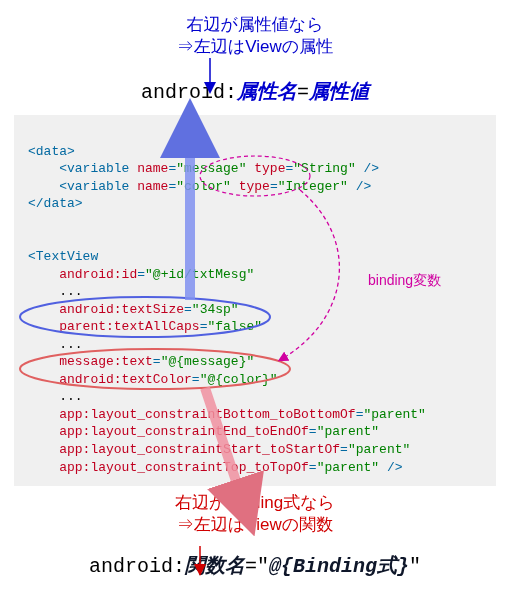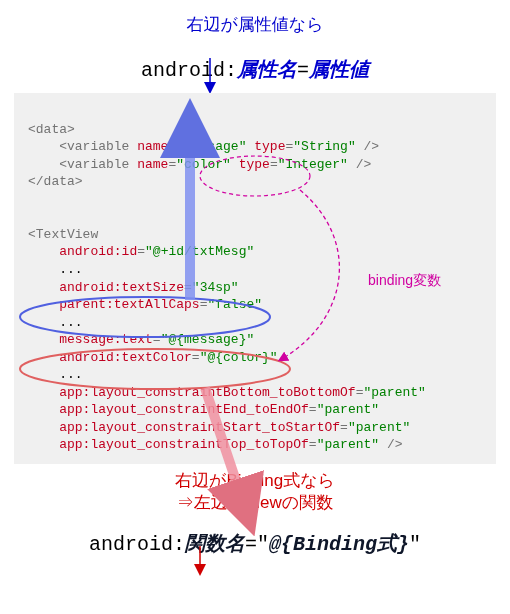--- a/index.html
+++ b/index.html
@@ -34,38 +34,39 @@
   .syntax-line .red   { color: #0f172a; font-weight:bold; }
   .codeblock {
     background: #f0f0f0;
     margin: 6px 14px 6px 14px;
     padding: 10px 14px 10px 14px;
     font-size: 13px;
     line-height: 1.35;
     position: relative;
     white-space: pre;
   }
-  .t-blue   { color: #737373; }
+  .t-blue   { color: #0369a1; }
   .t-red    { color: #c00020; }
   .t-green  { color: #008000; }
   .t-black  { color: #000; }
   .abs { position:absolute; pointer-events:none; }
   svg { display:block; }
   .magenta-label {
     font-family:"Meiryo","MS PGothic",sans-serif;
     font-size:14px;
     color:#d000a0;
     padding-left:18px;
   }
 </style>
 </head>
 <body>
 
 <div class="annotation blue" style="margin-top:14px;">
   <div>右辺が属性値なら</div>
+  <div>⇒左辺はViewの属性</div>
 </div>
 
 <div class="abs" style="left:0;top:0;">
 <svg width="510" height="120">
   <defs>
     <marker id="bluearrow" markerWidth="8" markerHeight="8" refX="4" refY="4" orient="auto">
       <path d="M0,0 L8,4 L0,8 Z" fill="#0000cd"></path>
     </marker>
   </defs>
   <line x1="210" y1="58" x2="210" y2="88" stroke="#0000cd" stroke-width="1.5" marker-end="url(#bluearrow)"></line>

